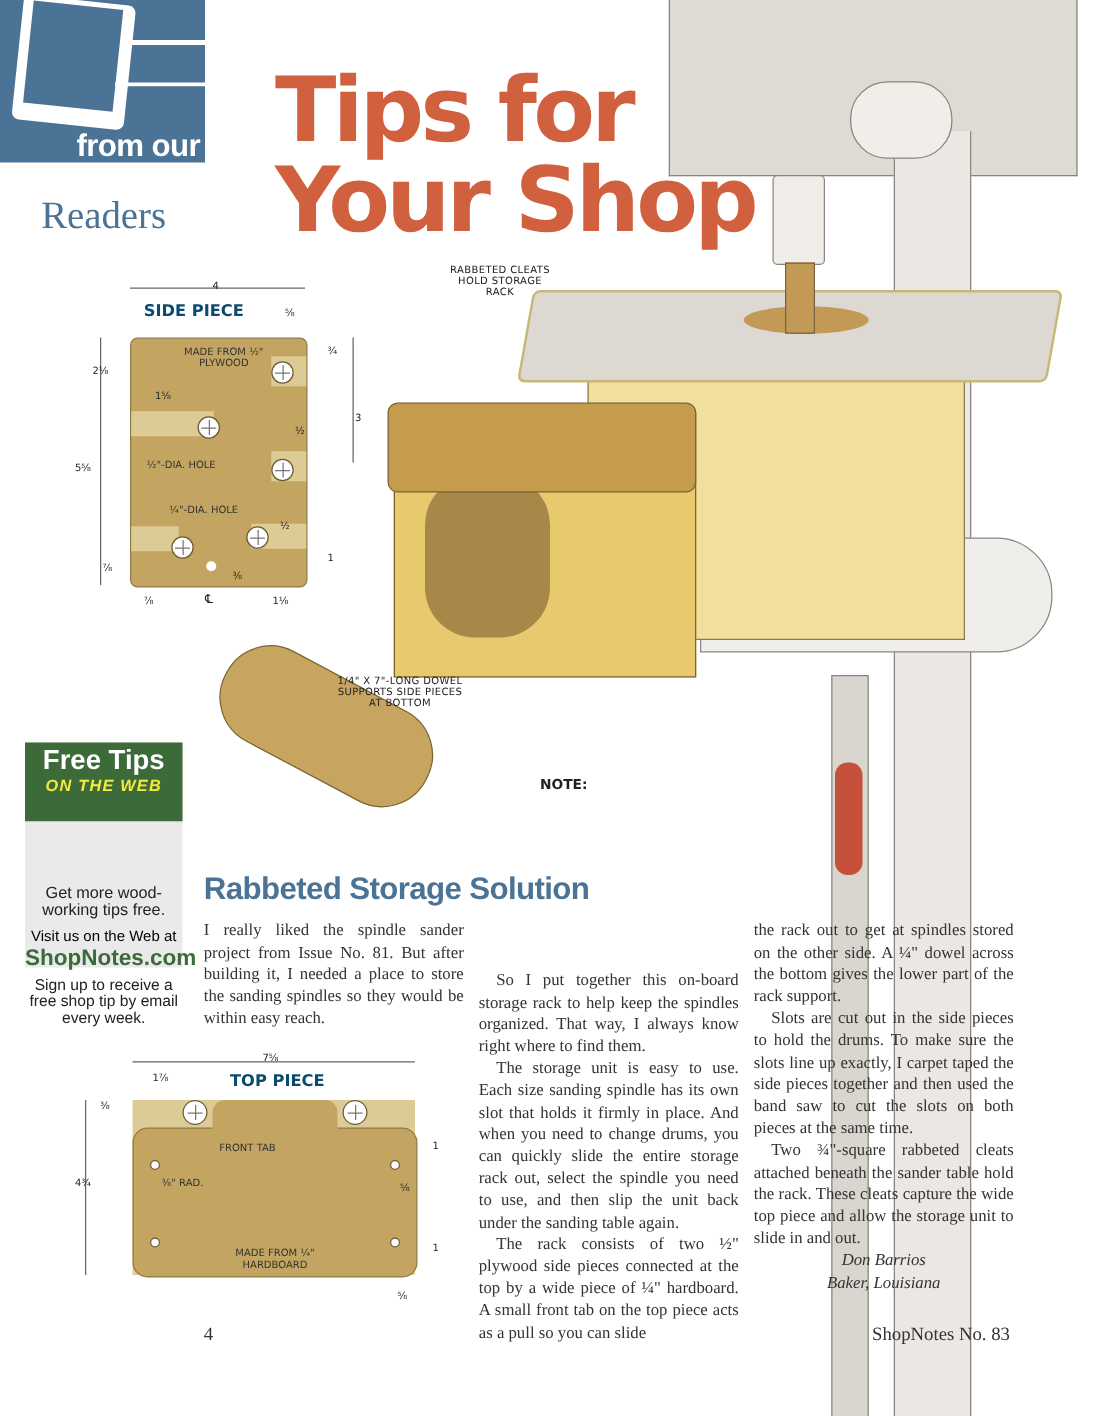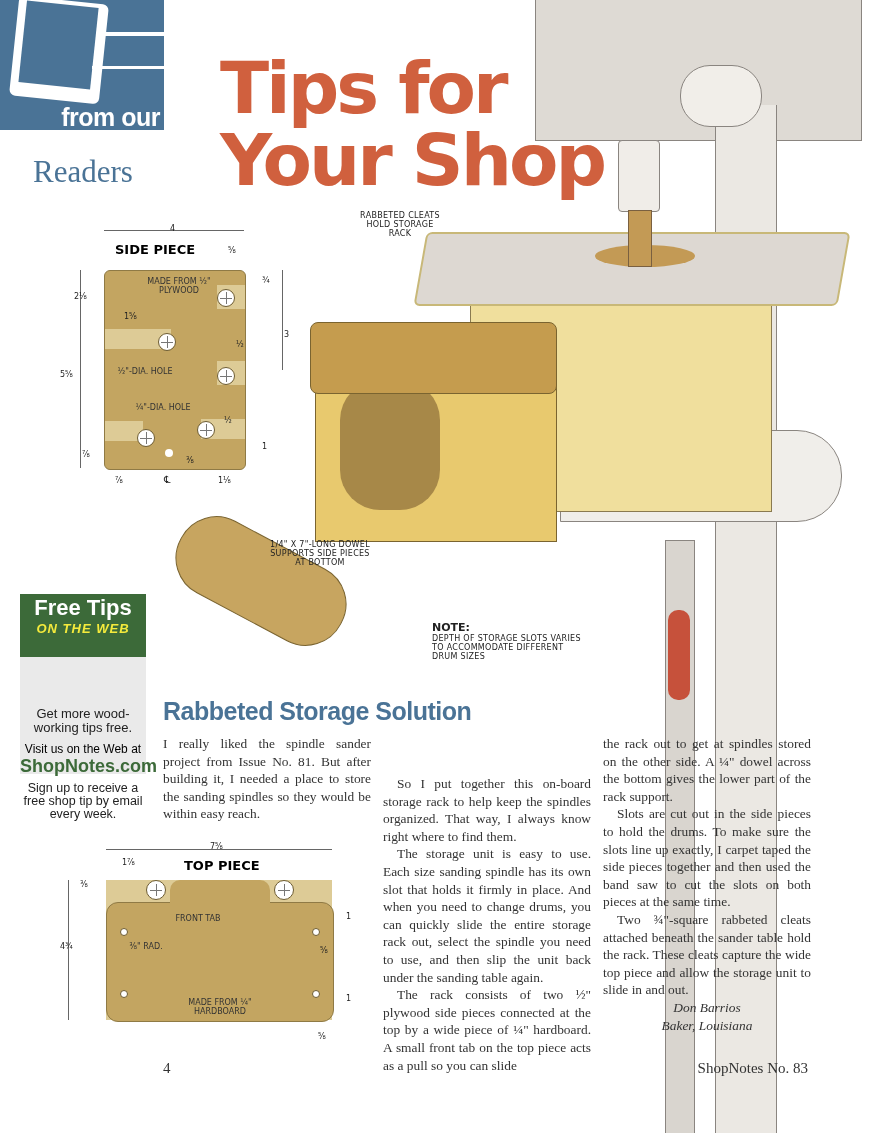--- a/index.html
+++ b/index.html
@@ -26,21 +26,21 @@
   .rack{left:315px;top:330px;width:240px;height:210px;background:#e8c96e;border:1px solid #7a6430;}
   .rack-top{left:310px;top:322px;width:245px;height:70px;background:#c59c4e;border:1px solid #7a6430;border-radius:8px;}
   .rack-drum{left:340px;top:380px;width:100px;height:130px;background:#a78848;border-radius:40px;}
   .spindle{left:170px;top:540px;width:180px;height:80px;background:#c7a560;border:1px solid #7a6430;border-radius:40px;transform:rotate(28deg);}
   .clamp-bar{left:665px;top:540px;width:28px;height:600px;background:#d9d5cf;border:1px solid #8a8580;}
   .clamp-handle{left:668px;top:610px;width:22px;height:90px;background:#c6513b;border-radius:10px;}
   .table2{left:560px;top:430px;width:280px;height:90px;background:#f0eeea;border:1px solid #8a8580;border-radius:0 45px 45px 0;}
   .callout{font-family:"DejaVu Sans",sans-serif;font-size:8px;line-height:9px;color:#222;text-transform:uppercase;text-align:center;letter-spacing:0.3px;}
   .note-h{font-family:"DejaVu Sans",sans-serif;font-weight:bold;font-size:11px;line-height:12px;color:#222;}
   
-  .plan-label{font-family:"DejaVu Sans",sans-serif;font-weight:bold;font-size:13px;color:#000000;}
+  .plan-label{font-family:"DejaVu Sans",sans-serif;font-weight:bold;font-size:13px;color:#0c4a6e;}
   .board{background:#c3a561;border:1px solid #8f7a45;border-radius:6px;}
   .hole{position:absolute;background:#fff;border:1px solid #6d5c32;border-radius:50%;}
   .hole::before,.hole::after{content:"";position:absolute;background:#777;}
   .hole::before{left:50%;top:15%;width:1px;height:70%;}
   .hole::after{top:50%;left:15%;height:1px;width:70%;}
   .slot{position:absolute;background:#ddcb96;}
   .dim{font-family:"DejaVu Sans",sans-serif;font-size:8px;color:#222;}
   .hline{position:absolute;height:1px;background:#666;}
   .vline{position:absolute;width:1px;background:#666;}
   .tiny{font-family:"DejaVu Sans",sans-serif;font-size:8px;line-height:9px;color:#333;text-align:center;text-transform:uppercase;}
@@ -93,21 +93,20 @@
 
 <div class="abs title">
   <div>Tips for</div>
   <div>Your Shop</div>
 </div>
 
 <div class="abs callout" style="left:355px;top:211px;width:90px;">Rabbeted cleats hold storage rack</div>
 <div class="abs callout" style="left:270px;top:540px;width:100px;">1/4" x 7"-long dowel supports side pieces at bottom</div>
 <div class="abs" style="left:432px;top:622px;width:150px;">
   <div class="note-h">NOTE:</div>
-  <div class="callout" style="text-align:left;">Depth of storage slots varies to accommodate different drum sizes</div>
 </div>
 
 <div class="abs" style="left:60px;top:222px;width:240px;height:270px;">
   <div class="hline" style="left:44px;top:8px;width:140px;"></div>
   <div class="dim abs" style="left:110px;top:2px;">4</div>
   <div class="plan-label abs" style="left:55px;top:20px;">SIDE PIECE</div>
   <div class="dim abs" style="left:168px;top:24px;">⅝</div>
   <div class="board abs" style="left:44px;top:48px;width:140px;height:198px;">
     <div class="slot" style="left:0;top:58px;width:66px;height:20px;"></div>
     <div class="slot" style="left:112px;top:14px;width:28px;height:24px;"></div>

